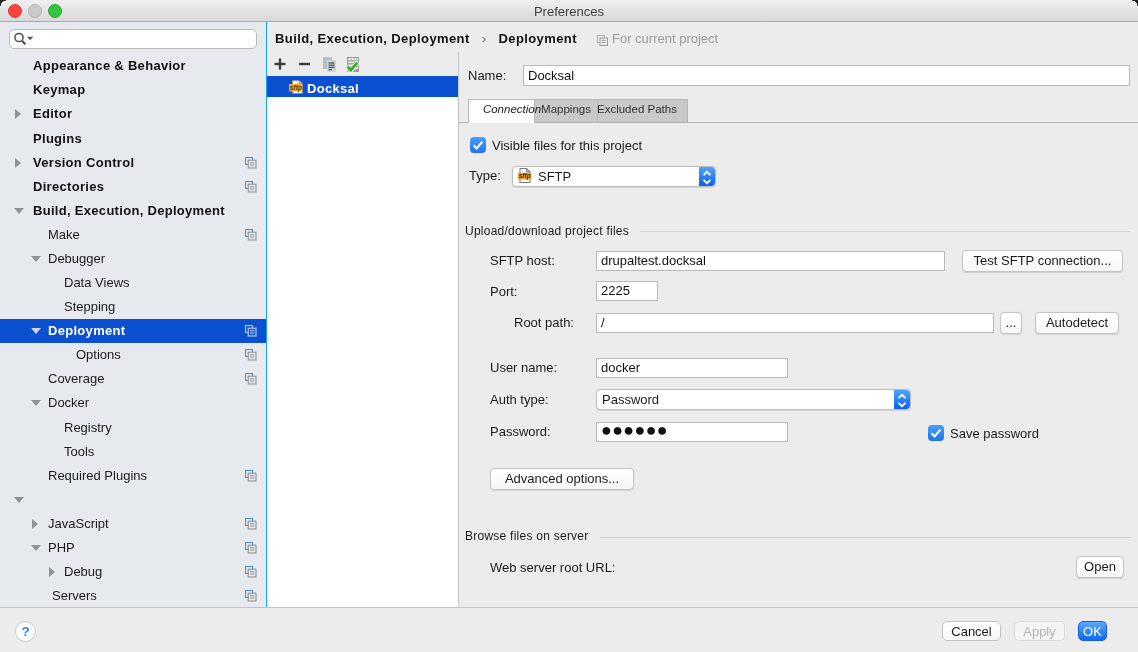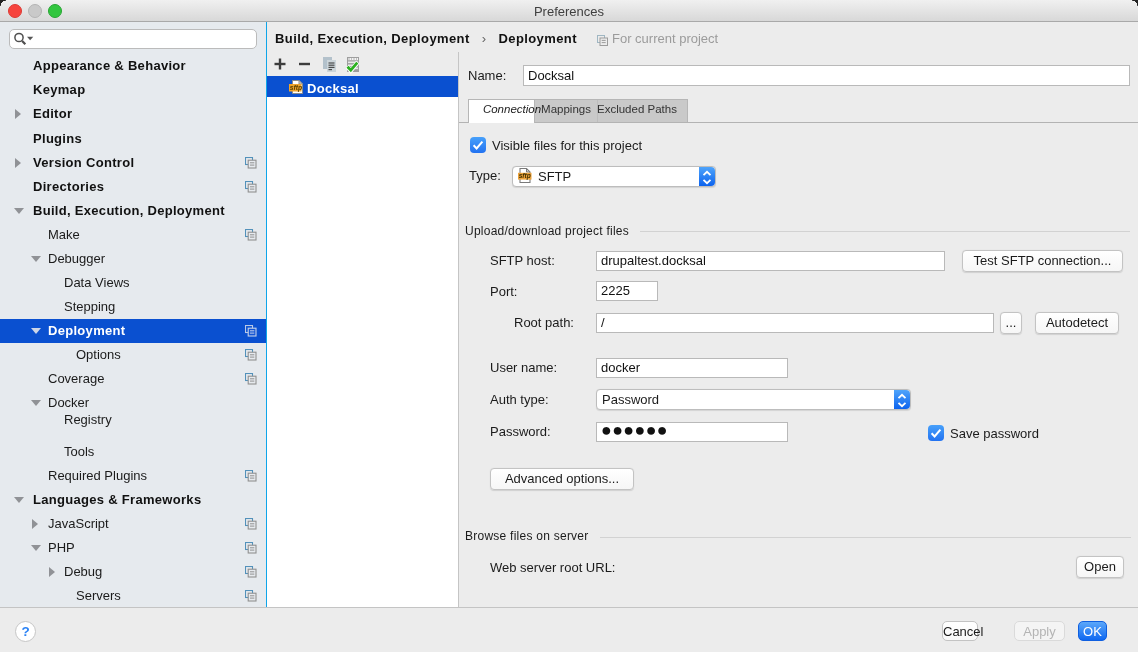--- a/index.html
+++ b/index.html
@@ -152,38 +152,37 @@
           <rect x="0.5" y="0.5" width="7" height="7" fill="none" stroke="#5391ba" stroke-width="1.1"></rect>
           <rect x="3.2" y="3.2" width="7.8" height="7.8" fill="#e6eaee" stroke="#909090" stroke-width="1.1"></rect>
           <line x1="5" y1="5.8" x2="9.3" y2="5.8" stroke="#909090" stroke-width="1"></line>
           <line x1="5" y1="8.1" x2="9.3" y2="8.1" stroke="#909090" stroke-width="1"></line>
         </svg>
       </div>
   <div class="abs trow" style="top:369px;">
         <span class="abs tri-d" style="left:31px;"></span>
         <span class="abs" style="left:48px;">Docker</span>
       </div>
-  <div class="abs trow" style="top:386px;padding-left:40px;">
+  <div class="abs trow" style="top:394px;padding-left:40px;">
         <span class="abs" style="left:64px;">Registry</span>
       </div>
   <div class="abs trow" style="top:418px;">
         <span class="abs" style="left:64px;">Tools</span>
       </div>
   <div class="abs trow" style="top:442px;">
         <span class="abs" style="left:48px;">Required Plugins</span>
         <svg class="abs ricon" width="12" height="12" viewBox="0 0 12 12">
           <rect x="0.5" y="0.5" width="7" height="7" fill="none" stroke="#5391ba" stroke-width="1.1"></rect>
           <rect x="3.2" y="3.2" width="7.8" height="7.8" fill="#e6eaee" stroke="#909090" stroke-width="1.1"></rect>
           <line x1="5" y1="5.8" x2="9.3" y2="5.8" stroke="#909090" stroke-width="1"></line>
           <line x1="5" y1="8.1" x2="9.3" y2="8.1" stroke="#909090" stroke-width="1"></line>
         </svg>
       </div>
   <div class="abs trow" style="top:466px;">
         <span class="abs tri-d" style="left:14px;"></span>
-        <span class="abs" style="left:33px;"><b>Languages &amp; Frameworks</b></span>
       </div>
   <div class="abs trow" style="top:490px;">
         <span class="abs tri-r" style="left:32px;"></span>
         <span class="abs" style="left:48px;">JavaScript</span>
         <svg class="abs ricon" width="12" height="12" viewBox="0 0 12 12">
           <rect x="0.5" y="0.5" width="7" height="7" fill="none" stroke="#5391ba" stroke-width="1.1"></rect>
           <rect x="3.2" y="3.2" width="7.8" height="7.8" fill="#e6eaee" stroke="#909090" stroke-width="1.1"></rect>
           <line x1="5" y1="5.8" x2="9.3" y2="5.8" stroke="#909090" stroke-width="1"></line>
           <line x1="5" y1="8.1" x2="9.3" y2="8.1" stroke="#909090" stroke-width="1"></line>
         </svg>
@@ -202,21 +201,21 @@
         <span class="abs tri-r" style="left:49px;"></span>
         <span class="abs" style="left:64px;">Debug</span>
         <svg class="abs ricon" width="12" height="12" viewBox="0 0 12 12">
           <rect x="0.5" y="0.5" width="7" height="7" fill="none" stroke="#5391ba" stroke-width="1.1"></rect>
           <rect x="3.2" y="3.2" width="7.8" height="7.8" fill="#e6eaee" stroke="#909090" stroke-width="1.1"></rect>
           <line x1="5" y1="5.8" x2="9.3" y2="5.8" stroke="#909090" stroke-width="1"></line>
           <line x1="5" y1="8.1" x2="9.3" y2="8.1" stroke="#909090" stroke-width="1"></line>
         </svg>
       </div>
   <div class="abs trow" style="top:562px;">
-        <span class="abs" style="left:76px;text-align:right;">Servers</span>
+        <span class="abs" style="left:52px;text-align:right;">Servers</span>
         <svg class="abs ricon" width="12" height="12" viewBox="0 0 12 12">
           <rect x="0.5" y="0.5" width="7" height="7" fill="none" stroke="#5391ba" stroke-width="1.1"></rect>
           <rect x="3.2" y="3.2" width="7.8" height="7.8" fill="#e6eaee" stroke="#909090" stroke-width="1.1"></rect>
           <line x1="5" y1="5.8" x2="9.3" y2="5.8" stroke="#909090" stroke-width="1"></line>
           <line x1="5" y1="8.1" x2="9.3" y2="8.1" stroke="#909090" stroke-width="1"></line>
         </svg>
       </div>
   </div>
 </div>
 
@@ -333,16 +332,16 @@
   <span class="abs lbl" style="left:491px;top:374px;">Save password</span>
   <div class="abs btn" style="left:31px;top:416px;width:144px;height:22px;line-height:20px;">Advanced options...</div>
   <span class="abs sec" style="left:6px;top:477px;">Browse files on server</span>
   <div class="abs secline" style="left:141px;top:485px;width:531px;"></div>
   <span class="abs lbl" style="left:31px;top:508px;">Web server root URL:</span>
   <div class="abs btn" style="left:617px;top:504px;width:48px;height:22px;line-height:20px;">Open</div>
 </div>
 
 <div class="abs" id="bottombar">
   <div class="abs" style="left:15px;top:13px;width:21px;height:21px;border-radius:50%;background:#fff;border:1px solid #c6c6c6;box-sizing:border-box;text-align:center;line-height:19px;font-size:13.5px;font-weight:bold;color:#2a82f5;">?</div>
-  <div class="abs bbtn" style="left:942px;width:36px;background:linear-gradient(#ffffff,#f8f8f8);border:1px solid #c3c3c3;color:#1b1b1b;">Cancel</div>
+  <div class="abs bbtn" style="left:942px;width:59px;background:linear-gradient(#ffffff,#f8f8f8);border:1px solid #c3c3c3;color:#1b1b1b;">Cancel</div>
   <div class="abs bbtn" style="left:1014px;width:51px;background:#f4f4f4;border:1px solid #dadada;color:#b4b4b4;">Apply</div>
   <div class="abs bbtn" style="left:1078px;width:29px;background:linear-gradient(#5ba7fa,#0f68f1);border:1px solid #0f5fe0;color:#fff;">OK</div>
 </div>
 
 </body></html>

